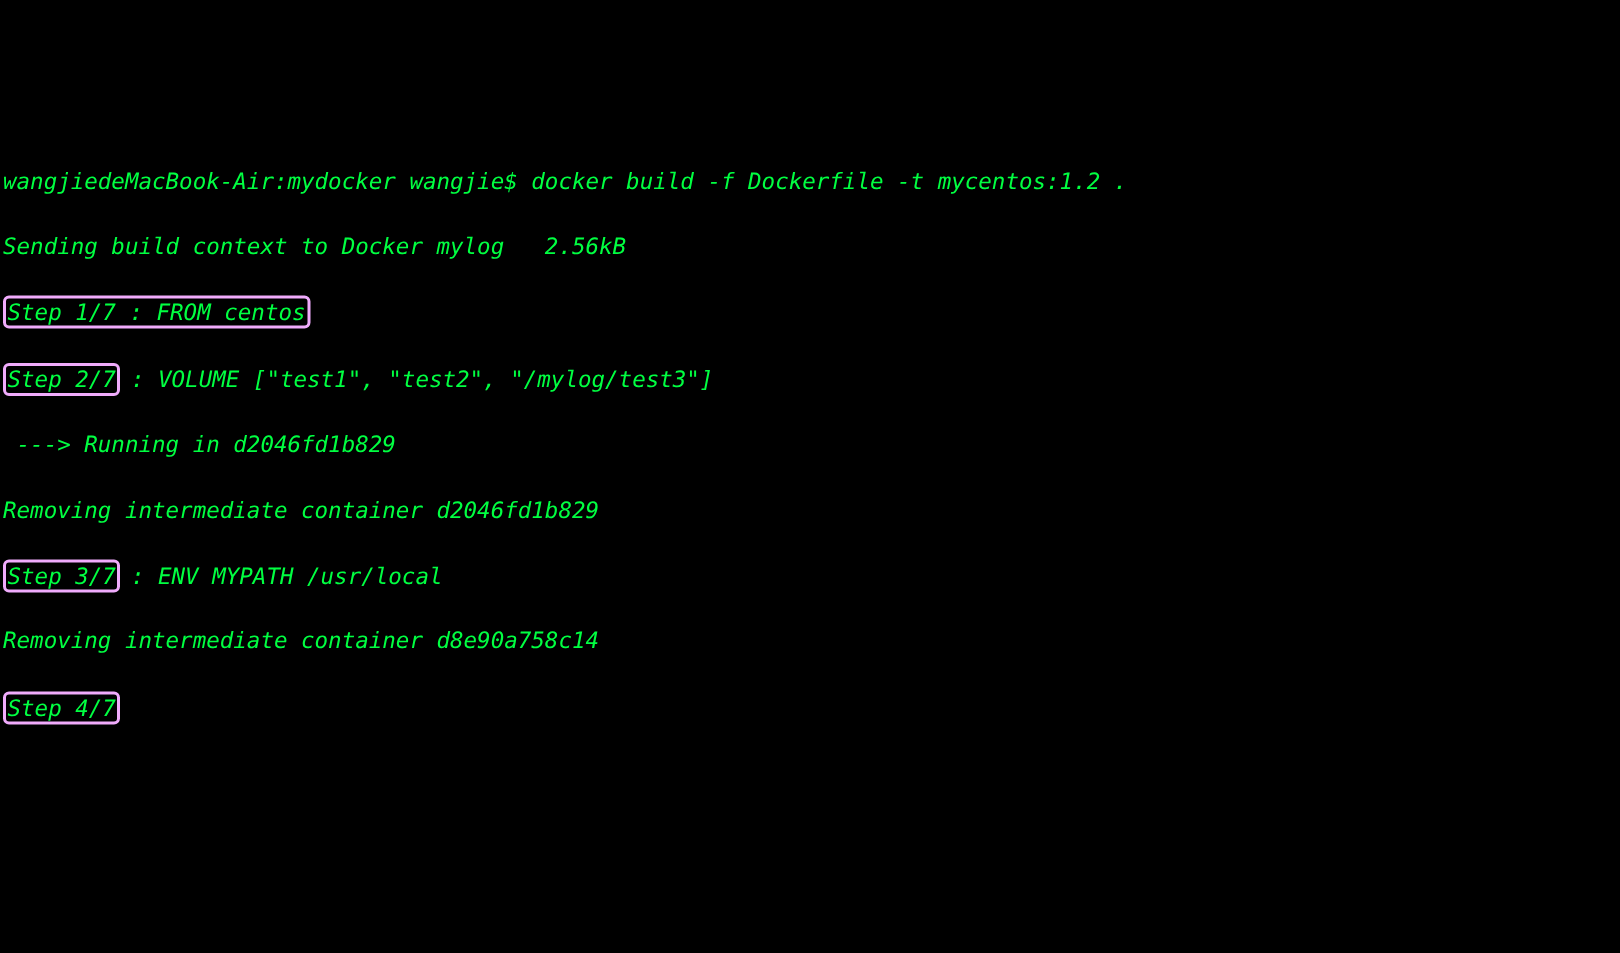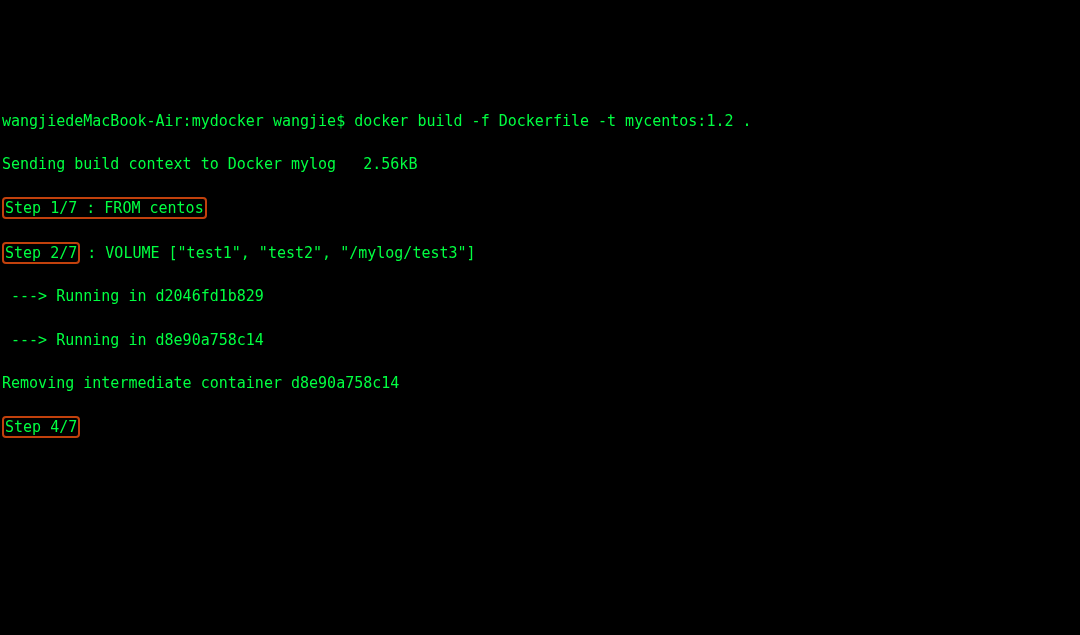--- a/index.html
+++ b/index.html
@@ -16,43 +16,45 @@
       padding: 0;
       width: 1080px;
       height: 635px;
       overflow: hidden;
       white-space: pre;
     }
     .terminal {
       padding: 2px 0 0 2px;
     }
     .highlight-box {
-      border: 2px solid #c2410c;
+      border: 2px solid #f0abfc;
       border-radius: 4px;
       padding: 0 1px;
       display: inline-block;
       line-height: 18px;
       margin-right: -2px;
     }
     .line {
       display: block;
+      font-style: italic;
     }
   </style>
 </head>
 <body>
 
 
 
 <div class="terminal">
 <span class="line">wangjiedeMacBook-Air:mydocker wangjie$ docker build -f Dockerfile -t mycentos:1.2 .</span>
 <span class="line">Sending build context to Docker mylog   2.56kB</span>
 <span class="line"><span class="highlight-box">Step 1/7 : FROM centos</span></span>
 <span class="line"><span class="highlight-box">Step 2/7</span><span> : VOLUME ["test1", "test2", "/mylog/test3"]</span></span>
 <span class="line"> ---&gt; Running in d2046fd1b829</span>
-<span class="line"> ---&gt; Running in d8e90a758c14</span>
+<span class="line">Removing intermediate container d2046fd1b829</span>
+<span class="line"><span class="highlight-box">Step 3/7</span><span> : ENV MYPATH /usr/local</span></span>
 <span class="line">Removing intermediate container d8e90a758c14</span>
 <span class="line"><span class="highlight-box">Step 4/7</span></span>
 
 
 
 
 
 
 
 

